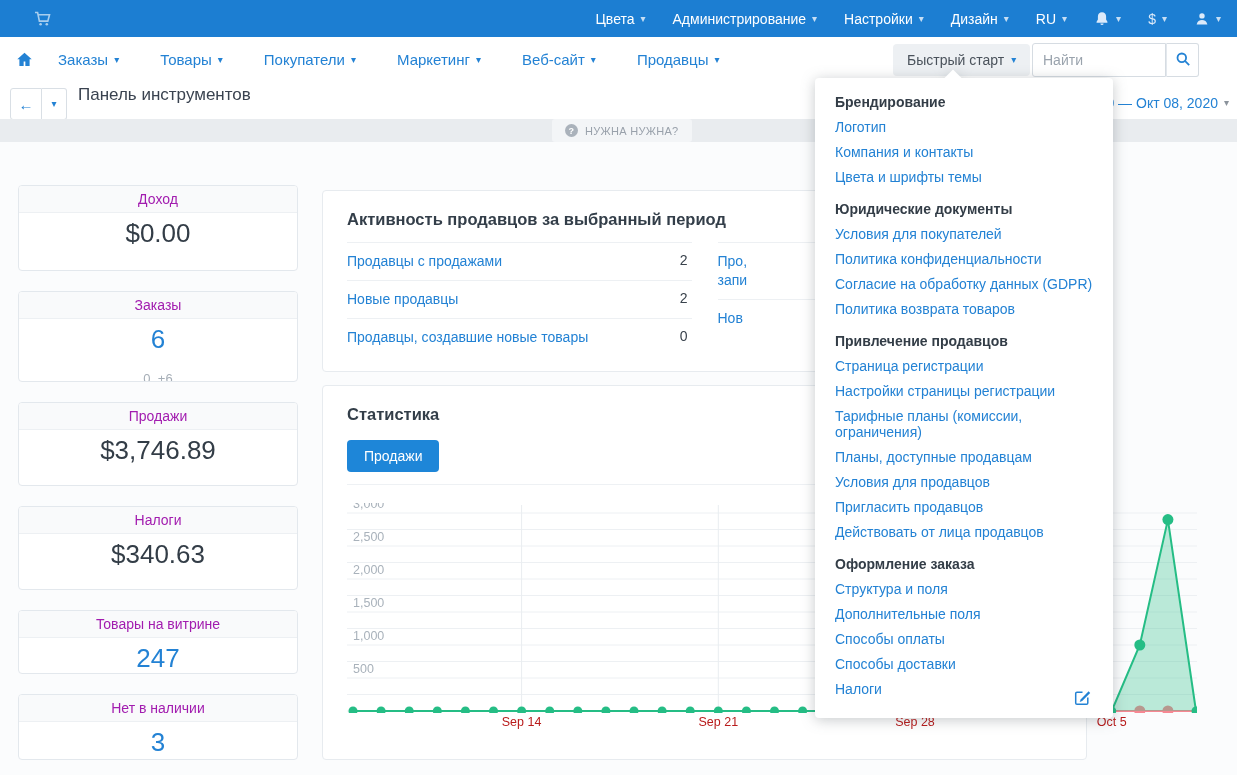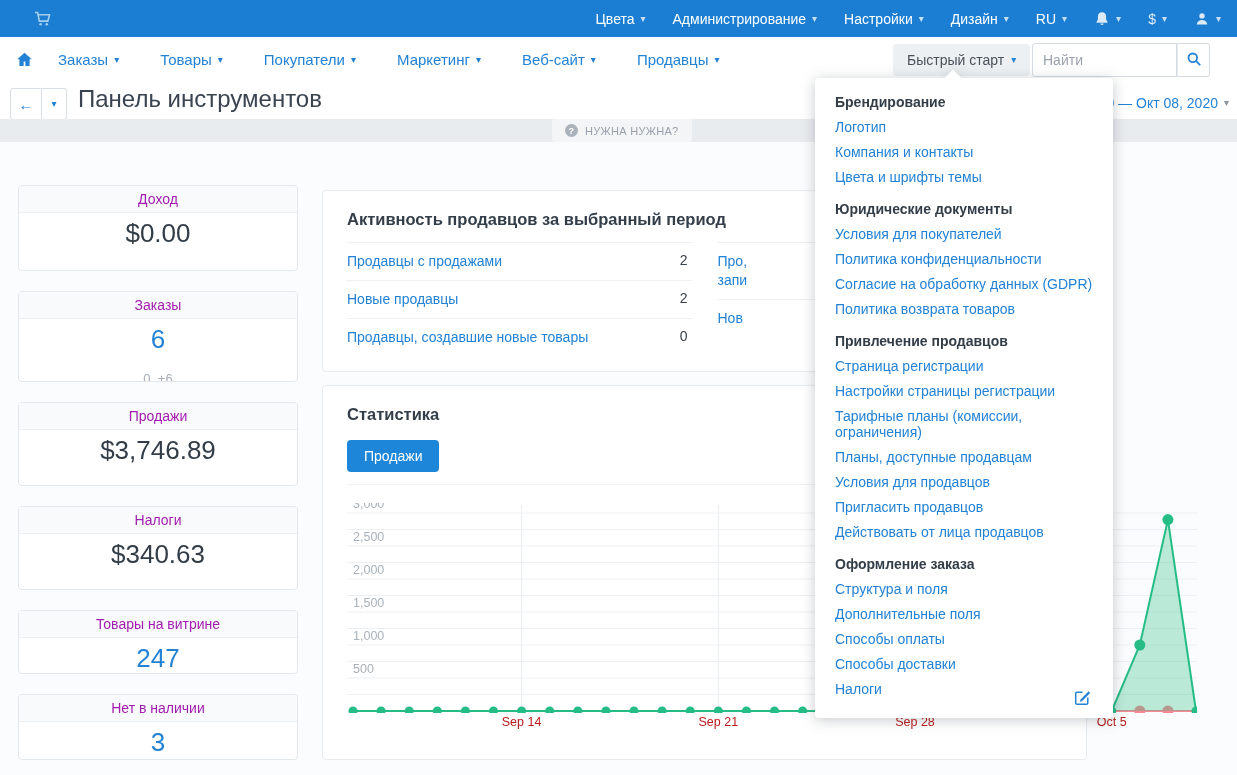--- a/index.html
+++ b/index.html
@@ -19,34 +19,34 @@
   .nav2{position:absolute;left:0;top:37px;width:1237px;height:45px;background:#fff;z-index:15;}
   .home{position:absolute;left:16px;top:14px;width:17px;height:17px;color:#2382d4;}
   .nav-items{position:absolute;left:58px;top:0;height:45px;display:flex;align-items:center;gap:41px;}
   .nav-item{display:flex;align-items:center;gap:6px;color:#2382d4;font-size:15px;cursor:pointer;}
   .nav-item .caret{color:#2382d4;}
   .quick-btn{position:absolute;left:893px;top:7px;height:32px;padding:0 14px;background:#edf0f3;border:none;
              border-radius:4px;font-size:14px;color:#4a525b;display:flex;align-items:center;gap:7px;cursor:pointer;
              font-family:inherit;}
   .quick-btn .caret{color:#2382d4;}
   .search-group{position:absolute;left:1032px;top:6px;height:34px;display:flex;}
-  .search-input{width:145px;height:34px;border:1px solid #d6dce2;border-radius:3px 0 0 3px;padding:0 10px;
+  .search-input{width:134px;height:34px;border:1px solid #d6dce2;border-radius:3px 0 0 3px;padding:0 10px;
                 font-size:14px;color:#4a525b;outline:none;font-family:inherit;box-sizing:border-box;}
   .search-input::placeholder{color:#9aa3ad;}
   .search-btn{width:33px;height:34px;border:1px solid #d6dce2;border-left:1px solid #e3e8ed;background:#fff;
               border-radius:0 3px 3px 0;display:flex;align-items:center;justify-content:center;cursor:pointer;}
 
   
   .title-row{position:absolute;left:0;top:82px;width:1237px;height:37px;background:#fff;}
   .back-group{position:absolute;left:10px;top:6px;display:flex;height:30px;}
   .back-btn{width:30px;height:30px;background:#fff;border:1px solid #d9dfe5;border-radius:3px 0 0 3px;
             color:#2382d4;font-size:15px;display:flex;align-items:center;justify-content:center;cursor:pointer;}
   .back-drop{width:24px;height:30px;background:#fff;border:1px solid #d9dfe5;border-left:none;
              border-radius:0 3px 3px 0;color:#2382d4;display:flex;align-items:center;justify-content:center;cursor:pointer;}
-  .page-title{position:absolute;left:78px;top:3px;margin:0;font-size:24px;font-weight:normal;color:#3a4350;}
+  .page-title{position:absolute;left:78px;top:3px;margin:0;font-size:17px;font-weight:normal;color:#3a4350;}
   .date-range{position:absolute;right:8px;top:13px;display:flex;align-items:center;gap:6px;
               color:#2382d4;font-size:14px;cursor:pointer;z-index:5;}
   .date-range .caret{color:#8b939c;}
 
   
   .help-strip{position:absolute;left:0;top:119px;width:1237px;height:23px;background:#e9ecef;}
   .help-badge{position:absolute;left:552px;top:0;height:23px;background:#f3f5f7;border-radius:3px;
               display:flex;align-items:center;gap:7px;padding:0 13px;font-size:11px;color:#99a1ab;
               letter-spacing:.3px;cursor:pointer;}
   .q-icon{width:13px;height:13px;border-radius:50%;background:#aab2bb;color:#fff;font-size:9px;

